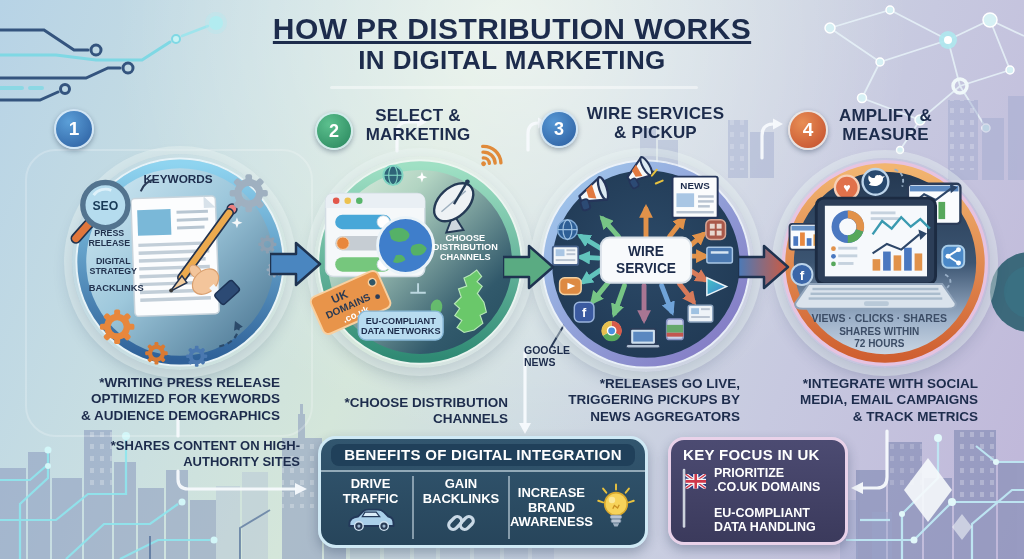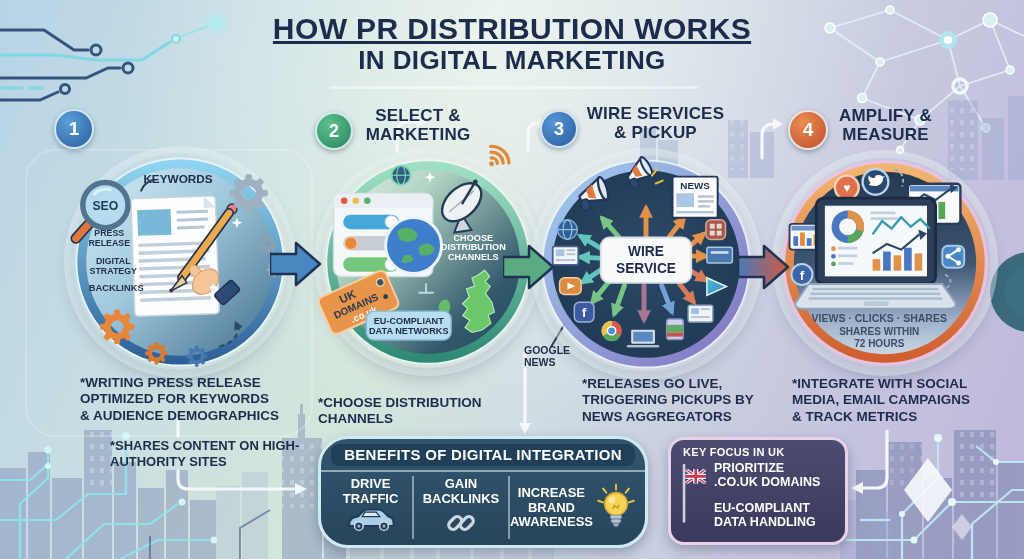--- a/index.html
+++ b/index.html
@@ -24,51 +24,51 @@
   .step-title{position:absolute;z-index:3;color:#1d2c4c;font-weight:800;font-size:17px;
     line-height:1.1;text-align:center;letter-spacing:.2px;}
   .st-1{left:96px;top:105px;width:205px;}
   .st-2{left:348px;top:107px;width:140px;}
   .st-3{left:578px;top:105px;width:155px;}
   .st-4{left:818px;top:107px;width:135px;}
   .circle{position:absolute;z-index:3;border-radius:50%;
     box-shadow:0 0 0 8px rgba(238,248,244,.4),0 8px 18px rgba(30,50,85,.28);}
   .circle svg{display:block;overflow:visible;}
   .c-1{left:72px;top:154px;}
-  .c-2{left:322px;top:156px;text-align:right;}
+  .c-2{left:314px;top:156px;text-align:right;}
   .c-3{left:538px;top:156px;}
   .c-4{left:780px;top:158px;}
   svg text{font-family:"Liberation Sans",sans-serif;font-weight:800;}
   .desc{position:absolute;z-index:3;color:#1d2c4c;font-weight:800;font-size:13.5px;
-    line-height:1.22;text-align:left;}
+    line-height:1.22;text-align:right;}
   .d-1{left:80px;top:375px;width:200px;}
   .d-1b{left:110px;top:438px;width:190px;font-size:13px;}
   .d-2{left:318px;top:376px;width:190px;margin-top:19px;}
-  .d-3{left:582px;top:376px;width:185px;}
+  .d-3{left:555px;top:376px;width:185px;}
   .d-4{left:792px;top:376px;width:186px;}
   .google-news{position:absolute;left:524px;top:344px;width:66px;z-index:4;font-size:10.5px;
     font-weight:800;color:#1d2c4c;text-align:left;line-height:1.15;}
   .flow-arrow{position:absolute;z-index:4;}
   .fa1{left:270px;top:241px;} .fa2{left:503px;top:244px;} .fa3{left:738px;top:244px;}
   .benefits-box{position:absolute;left:318px;top:436px;width:330px;height:112px;z-index:4;
-    background:linear-gradient(180deg,#32566f,#27455b);border:3px solid #cfe9f5;border-radius:30px;
+    background:linear-gradient(180deg,#32566f,#27455b);border:3px solid #cfe9f5;border-radius:18px;
     box-shadow:0 5px 12px rgba(25,45,75,.3);color:#fff;box-sizing:border-box;}
   .benefits-title{margin:5px 10px 0;background:#20405a;border-radius:8px;text-align:center;
     font-size:15px;font-weight:800;padding:2px 0 3px;letter-spacing:.3px;}
   .benefits-rule{height:2px;background:rgba(230,244,250,.55);margin-top:4px;}
   .benefits-body{display:flex;padding:4px 8px 4px;align-items:stretch;}
   .benefit{display:flex;flex-direction:column;align-items:center;gap:1px;padding-top:1px;}
   .benefit-1{width:92px;border-right:2px solid rgba(225,240,248,.5);}
   .benefit-2{width:104px;border-right:2px solid rgba(225,240,248,.5);justify-content:flex-end;}
   .benefit-3{flex:1;flex-direction:row;align-items:center;justify-content:space-between;gap:2px;}
   .b-label{font-size:13px;font-weight:800;line-height:1.12;text-align:center;}
   .keyfocus-box{position:absolute;left:668px;top:437px;width:180px;height:108px;z-index:4;
     background:linear-gradient(180deg,#4c4b72,#3b3a5c);border:3px solid #e9d2e9;border-radius:16px;
     color:#fff;box-shadow:0 5px 12px rgba(25,45,75,.3);box-sizing:border-box;}
-  .kf-title{font-size:11px;font-weight:800;margin:6px 12px 2px;letter-spacing:.3px;}
+  .kf-title{font-size:15px;font-weight:800;margin:6px 12px 2px;letter-spacing:.3px;}
   .kf-body{display:flex;padding:0 6px 0 10px;gap:7px;}
   .kf-items{display:flex;flex-direction:column;gap:12px;margin-top:1px;}
   .kf-item{font-size:12.5px;font-weight:800;line-height:1.12;}
   .hidden-defs{position:absolute;width:0;height:0;}
 </style>
 </head>
 <body>
 
 <div class="canvas">
 

